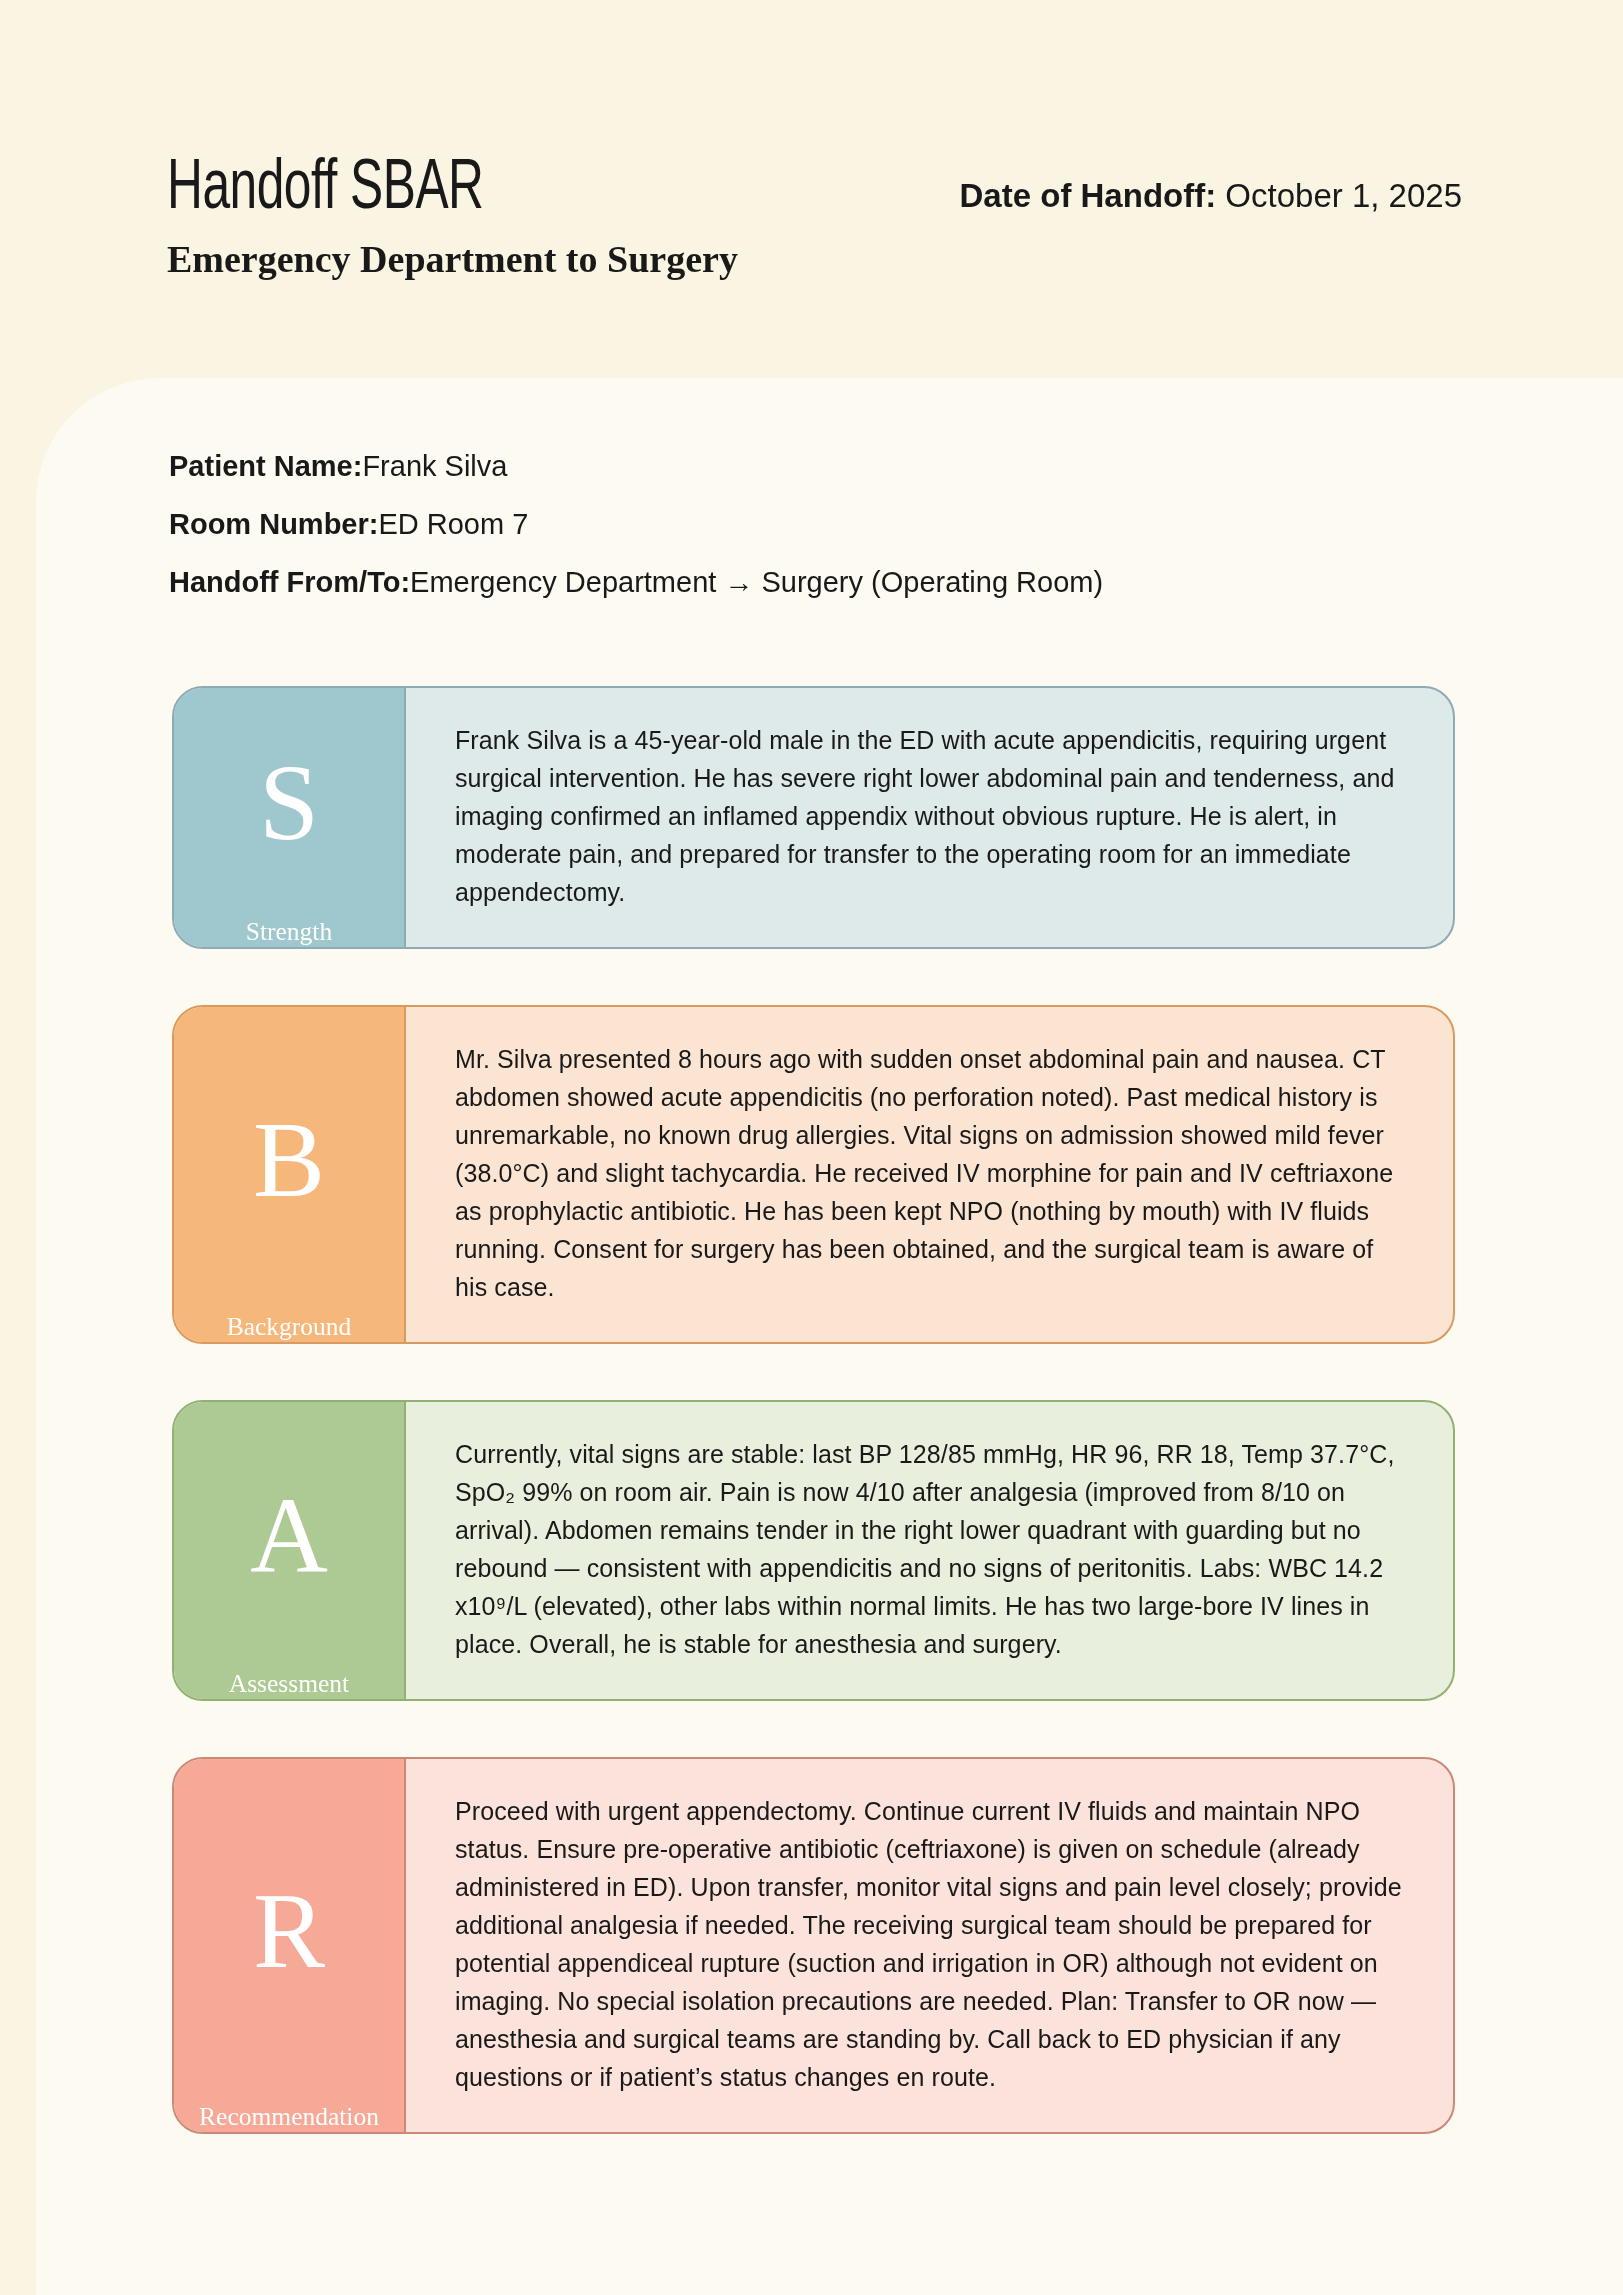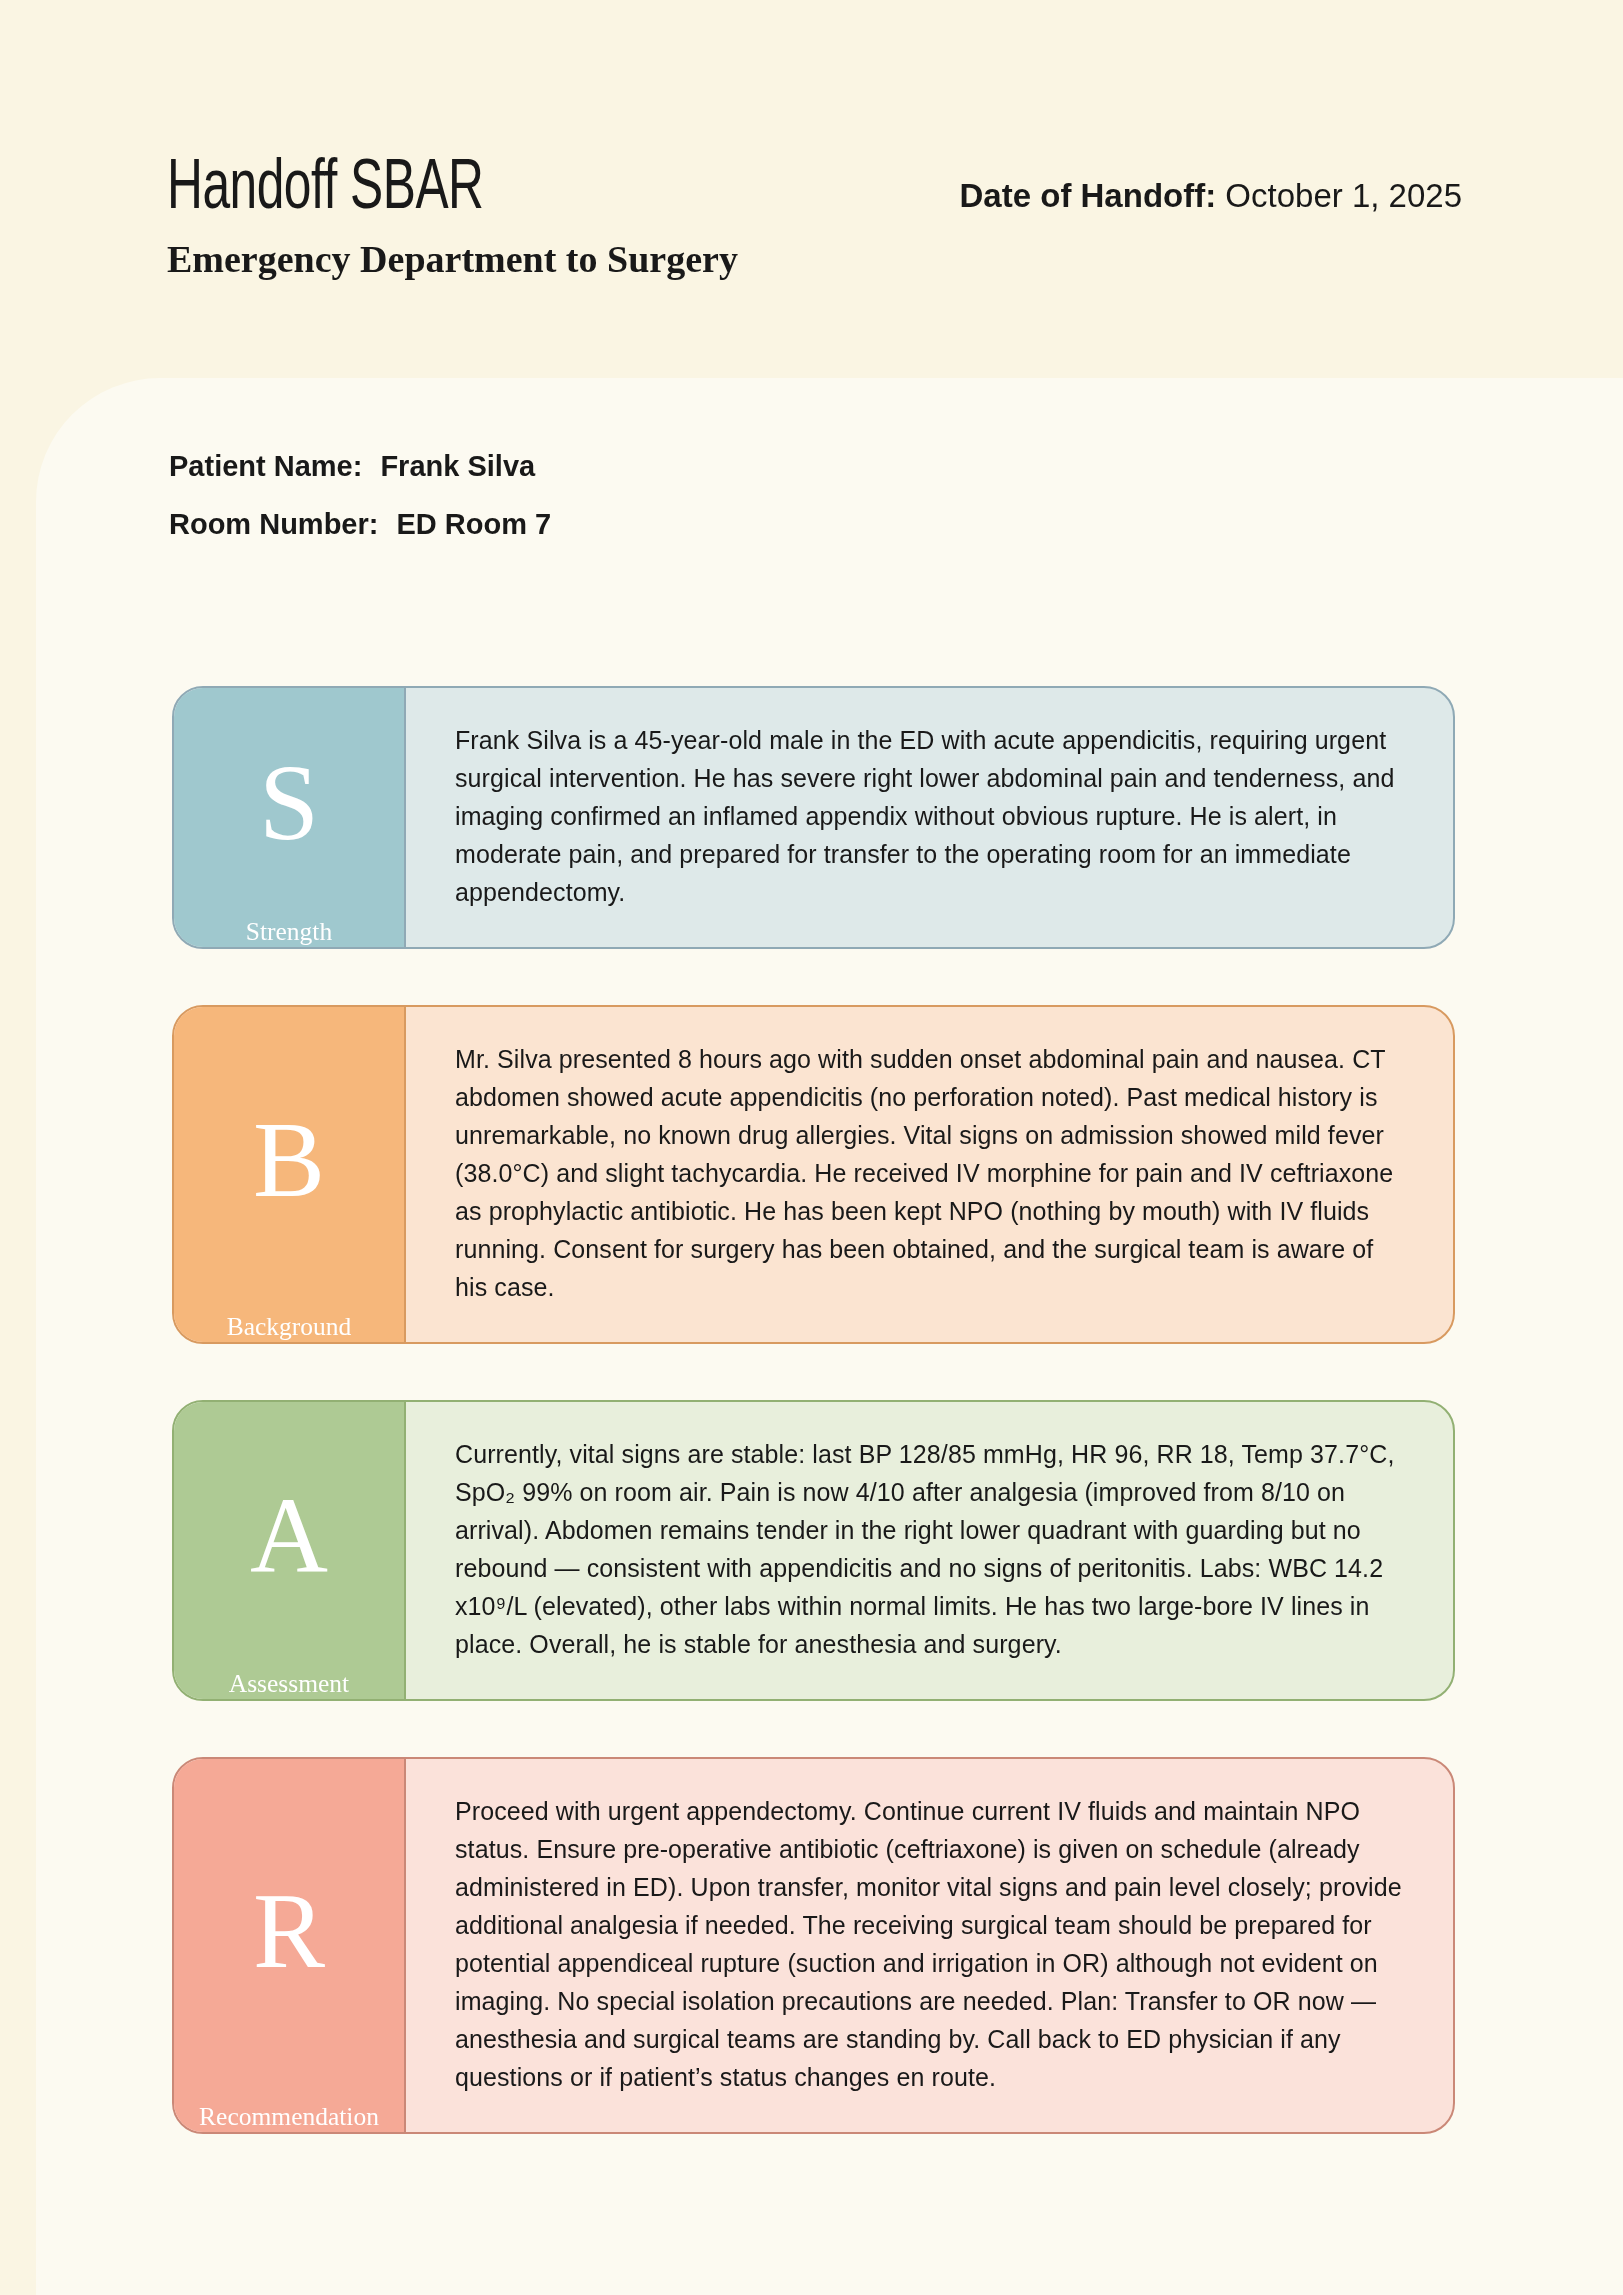--- a/index.html
+++ b/index.html
@@ -37,21 +37,21 @@
     border-top-left-radius: 124px;
   }
 
   
   .patient-info {
     position: absolute; left: 169px; top: 450px;
     font-size: 29px;
   }
   .patient-row { margin-bottom: 25px; white-space: nowrap; }
   .patient-row .lbl { font-weight: 700; }
-  .patient-row .val { margin-left: 18px; font-weight: 700; }
+  .patient-row .val { margin-left: 0; font-weight: 400; }
 
   
   .cards {
     position: absolute; left: 172px; top: 686px; width: 1283px;
     display: flex; flex-direction: column; gap: 56px;
   }
   .sbar-card {
     border: 2px solid var(--border);
     border-radius: 31px;
     background: var(--tint);
@@ -88,20 +88,23 @@
 </div>
 <div class="doc-subtitle">Emergency Department to Surgery</div>
 
 <div class="patient-info">
   <div class="patient-row">
     <span class="lbl">Patient Name:</span><span class="val">Frank Silva</span>
   </div>
   <div class="patient-row">
     <span class="lbl">Room Number:</span><span class="val">ED Room 7</span>
   </div>
+  <div class="patient-row">
+    <span class="lbl">Handoff From/To:</span><span class="val">Emergency Department → Surgery (Operating Room)</span>
+  </div>
 </div>
 
 <div class="cards">
 
   <div class="sbar-card" style="--accent: #9FC8CE; --border: #8FA9B5; --tint: #DEE9E9;">
     <div class="card-label" style="color: rgb(255, 255, 255);">
       <div class="letter-wrap">
         <div class="section-letter">S</div>
       </div>
       <div class="section-label">Strength</div>

